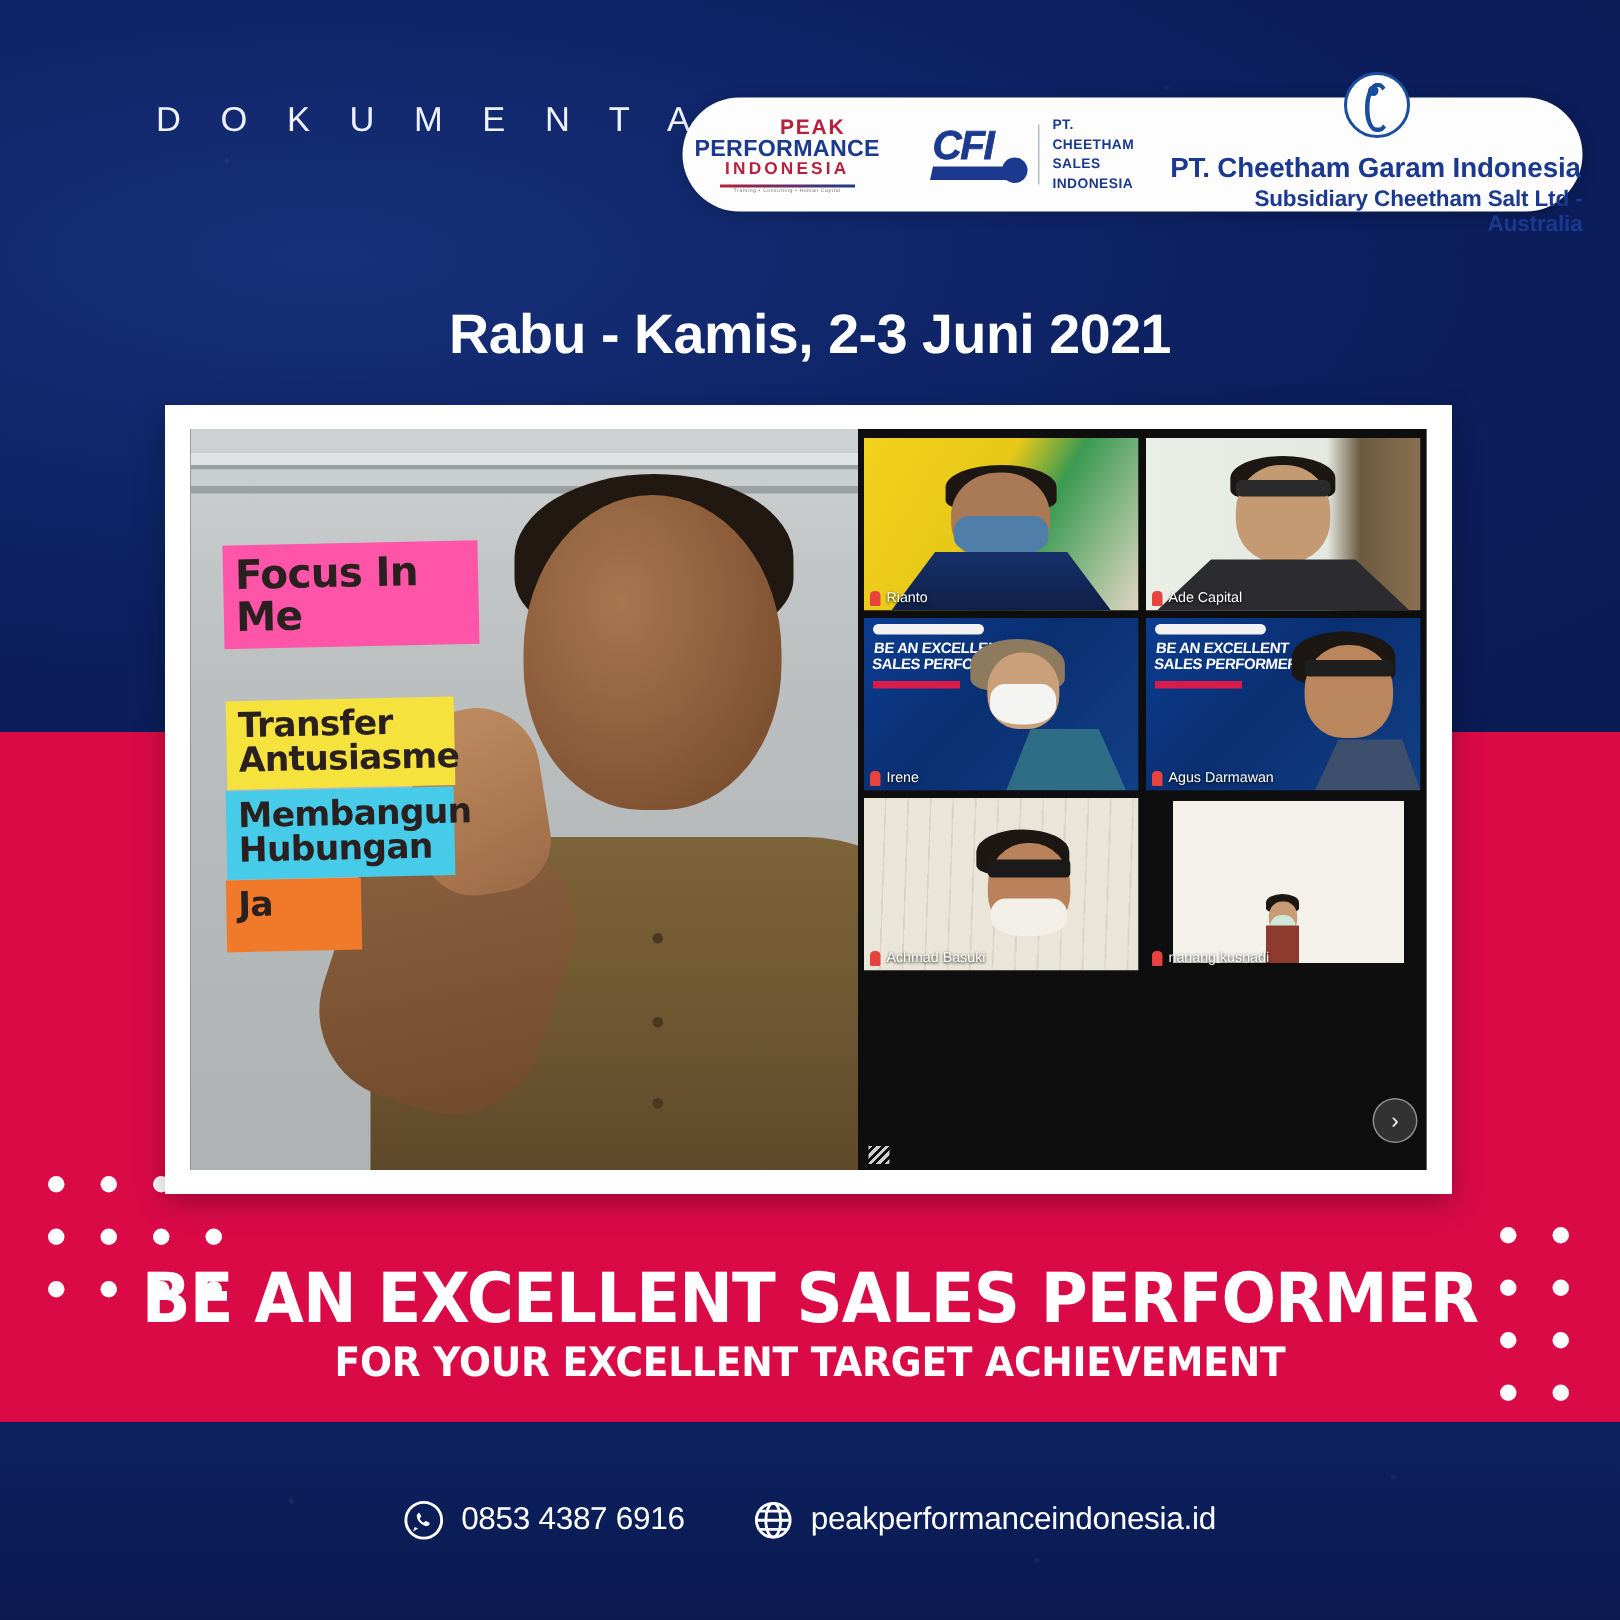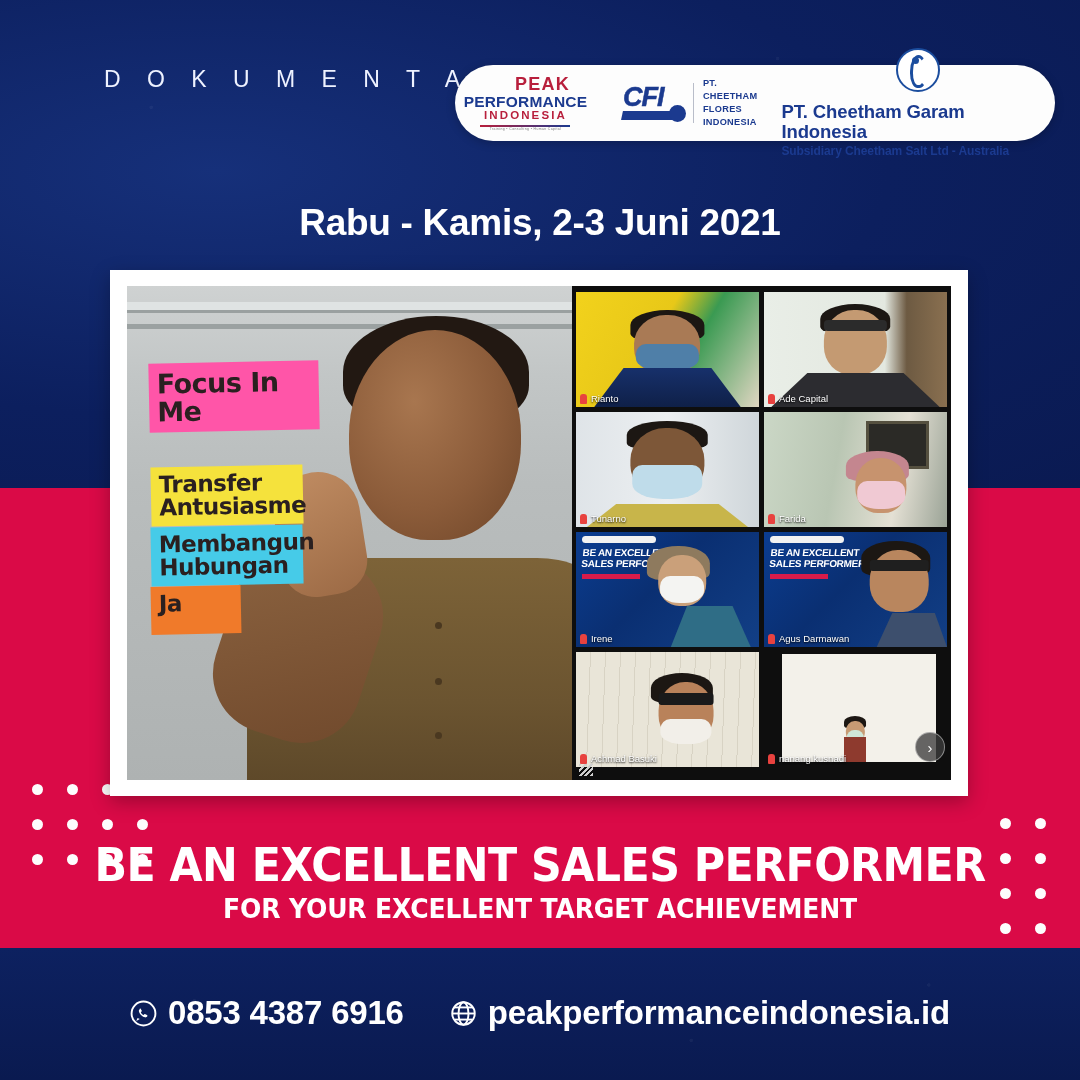--- a/index.html
+++ b/index.html
@@ -41,21 +41,21 @@
     position:absolute; left:104px; top:66px;
     font-size:23px; letter-spacing:10px; color:#eef2ff; font-weight:400;
   }
   .logo-pill {
     position:absolute; left:455px; top:65px; width:600px; height:76px;
     background:#fdfdfd; border-radius:40px;
     display:flex; align-items:center; justify-content:center; gap:0;
     box-shadow:0 2px 10px rgba(0,0,0,.22);
   }
   .pp-logo { width:125px; text-align:center; line-height:1; margin-left:8px;}
-  .pp-peak { font-size:18px; font-weight:bold; color:#b81f3c; letter-spacing:1.2px; margin-left:34px; }
+  .pp-peak { font-size:14px; font-weight:bold; color:#b81f3c; letter-spacing:1.2px; margin-left:34px; }
   .pp-perf { font-size:15.5px; font-weight:bold; color:#1b3a8f; letter-spacing:.2px; margin-top:1px; }
   .pp-indo { font-size:11.5px; font-weight:bold; color:#b81f3c; letter-spacing:2.1px; margin-top:1px; }
   .pp-rule { width:90px; height:2px; margin:3px auto 0; background:linear-gradient(90deg,#b81f3c,#1b3a8f);}
   .pp-tiny { font-size:3.4px; color:#7a7a7a; letter-spacing:.4px; margin-top:1px;}
 
   .cfi-block { display:flex; align-items:center; gap:9px; margin-left:34px;}
   .cfi-mark { position:relative; width:62px; height:44px; }
   .cfi-txt {
     font-family:"Liberation Sans", sans-serif; font-weight:bold; font-style:italic;
     font-size:27px; color:#1b3a8f; letter-spacing:-1px; line-height:1;
@@ -65,21 +65,21 @@
   .cfi-bar { position:absolute; left:0; bottom:5px; width:58px; height:9px; background:#1b3a8f; transform:skewX(-12deg); }
   .cfi-globe { position:absolute; right:-2px; bottom:3px; width:17px; height:17px; border-radius:50%; background:#1b3a8f; }
   .cfi-divider { width:1px; height:40px; background:#b9bdc9; }
   .cfi-words { font-size:9.2px; font-weight:bold; color:#1b3a8f; line-height:1.42; letter-spacing:.3px; }
 
   .cgi-block { display:flex; align-items:center; gap:10px; margin-left:24px;flex-direction:column; }
   .cgi-mark { width:44px; height:44px; border-radius:50%; border:2.4px solid #1b4d9e; position:relative; overflow:hidden; background:#fff;}
   .cgi-mark .swirl { position:absolute; left:12px; top:5px; width:17px; height:33px; border:3px solid #1b4d9e; border-radius:50% 50% 45% 45%; border-right-color:transparent;}
   .cgi-mark .dot { position:absolute; left:14px; top:7px; width:7px; height:7px; border-radius:50%; background:#1b4d9e;}
   .cgi-t1 { font-size:18.5px; font-weight:bold; color:#1b3a8f; line-height:1.08; letter-spacing:-.1px;}
-  .cgi-t2 { font-size:12px; font-weight:bold; color:#1b3a8f; letter-spacing:-.1px; margin-top:2px;}
+  .cgi-t2 { font-size:15px; font-weight:bold; color:#1b3a8f; letter-spacing:-.1px; margin-top:2px;text-align:right;}
 
   .date-line {
     position:absolute; left:0; top:202px; width:1080px; text-align:center;
     color:#ffffff; font-size:37px; font-weight:bold; letter-spacing:-.3px;
   }
 
   
   .dots { position:absolute; display:grid; gap:24px; }
   .dots span { width:11px; height:11px; border-radius:50%; background:#fdfdfd; display:block; }
   #dots-left  { left:32px; top:784px; grid-template-columns:repeat(4,11px); grid-template-rows:repeat(3,11px); }
@@ -145,21 +145,21 @@
   .subhead {
     position:absolute; left:0; top:893px; width:1080px; text-align:center;
     color:#fff; font-weight:bold; font-size:27px; letter-spacing:-.2px;
     font-family:"DejaVu Sans", sans-serif; transform:scaleX(.93); transform-origin:center;
   }
 
   
   .footer { position:absolute; left:0; top:988px; width:1080px; height:50px;
     display:flex; align-items:center; justify-content:center; gap:46px; color:#fff; }
   .fitem { display:flex; align-items:center; gap:11px; }
-  .ftxt { font-size:33px; font-weight:bold; letter-spacing:-.2px; }
+  .ftxt { font-size:21px; font-weight:normal; letter-spacing:-.2px; }
   .ico { width:27px; height:27px; flex:none; }
   .ico svg { display:block; width:100%; height:100%; }
   .ig-box { width:25px; height:25px; border:2.4px solid #fff; border-radius:7px; position:relative; flex:none;}
   .ig-box::after { content:""; position:absolute; left:50%; top:50%; transform:translate(-50%,-50%);
     width:10px; height:10px; border:2.2px solid #fff; border-radius:50%; }
   .ig-box::before { content:""; position:absolute; right:3px; top:3px; width:3px; height:3px; border-radius:50%; background:#fff;}
   .fb-box { width:25px; height:25px; border:2.4px solid #fff; border-radius:5px; position:relative; flex:none;}
   .fb-box::after { content:"f"; position:absolute; left:50%; top:47%; transform:translate(-50%,-50%);
     font-size:18px; font-weight:bold; font-family:"Liberation Serif",serif; }
 </style>
@@ -187,21 +187,21 @@
     <div class="cfi-block">
       <div class="cfi-mark">
         <div class="cfi-txt">CFI</div>
         <div class="cfi-bar"></div>
         <div class="cfi-globe"></div>
       </div>
       <div class="cfi-divider"></div>
       <div class="cfi-words">
         <div>PT.</div>
         <div>CHEETHAM</div>
-        <div>FLORES</div>
+        <div>SALES</div>
         <div>INDONESIA</div>
       </div>
     </div>
 
     <div class="cgi-block">
       <div class="cgi-mark">
         <div class="swirl"></div>
           <div class="dot"></div>
       </div>
       <div>
@@ -278,44 +278,20 @@
             <div class="face" style="top:16%;width:34%;height:56%;background:#c49a72;"></div>
             <div class="mask" style="top:24%;width:34%;height:10%;background:#2b2b2b;border-radius:4px;"></div>
             <div class="bg" style="top:70%;background:#2c2c30;clip-path:polygon(4% 100%,24% 0,76% 0,96% 100%);"></div>
             <div class="nm">
                 <i class="mic"></i>
                 <span>Ade Capital</span>
               </div>
           </div>
         </div>
 
-        <div class="grow" style="margin-top:5px">
-          <div class="tile">
-            <div class="bg" style="background:linear-gradient(90deg,#dfe4e8 0%,#eceff1 50%,#cfd6da 100%);"></div>
-            <div class="hairx" style="top:8%;width:44%;height:24%;"></div>
-            <div class="face" style="top:14%;width:40%;height:58%;background:#7d5738;"></div>
-            <div class="mask" style="top:46%;width:38%;height:30%;background:#bfdcea;"></div>
-            <div class="bg" style="top:80%;background:#c8b54a;clip-path:polygon(6% 100%,22% 0,78% 0,94% 100%);"></div>
-            <div class="nm">
-                <i class="mic"></i>
-                <span>Tunarno</span>
-              </div>
-          </div>
-          <div class="tile">
-            <div class="bg" style="background:linear-gradient(100deg,#cbd7c6 0%,#b9c6b3 40%,#e4e0d4 72%,#9aa396 100%);"></div>
-            <div class="bg" style="left:56%;top:8%;width:34%;height:42%;background:#2b2a26;border:3px solid #55503f;"></div>
-            <div class="hairx" style="left:62%;top:34%;width:34%;height:26%;background:#c4868f;"></div>
-            <div class="face" style="left:64%;top:40%;width:28%;height:48%;background:#c7936e;"></div>
-            <div class="mask" style="left:64%;top:60%;width:26%;height:24%;background:#f0c9d3;"></div>
-            <div class="nm">
-                <i class="mic"></i>
-                <span>Farida</span>
-              </div>
-          </div>
-        </div>
 
         <div class="grow" style="margin-top:5px">
           <div class="tile">
             <div class="slide-bg"></div>
             <div class="slide-hdr"></div>
             <div class="slide-t1">
               <div>BE AN EXCELLENT</div>
               <div>SALES PERFORMER</div>
             </div>
             <div class="slide-rule"></div>

